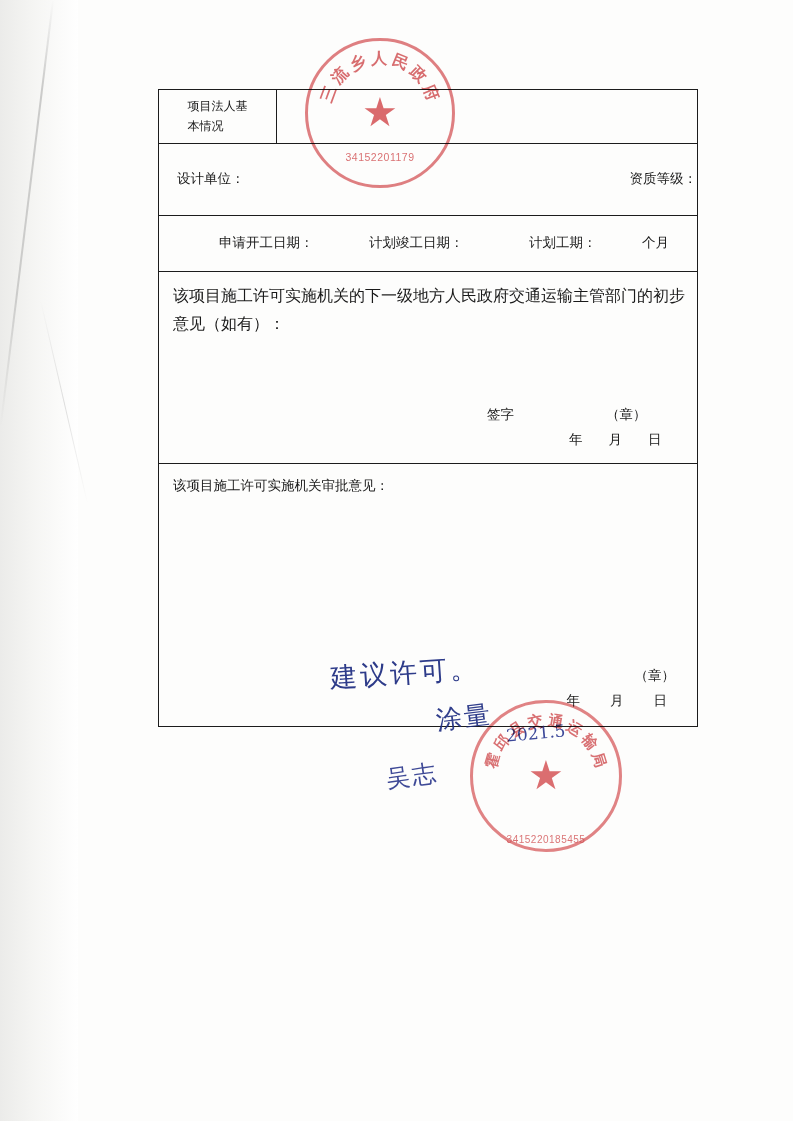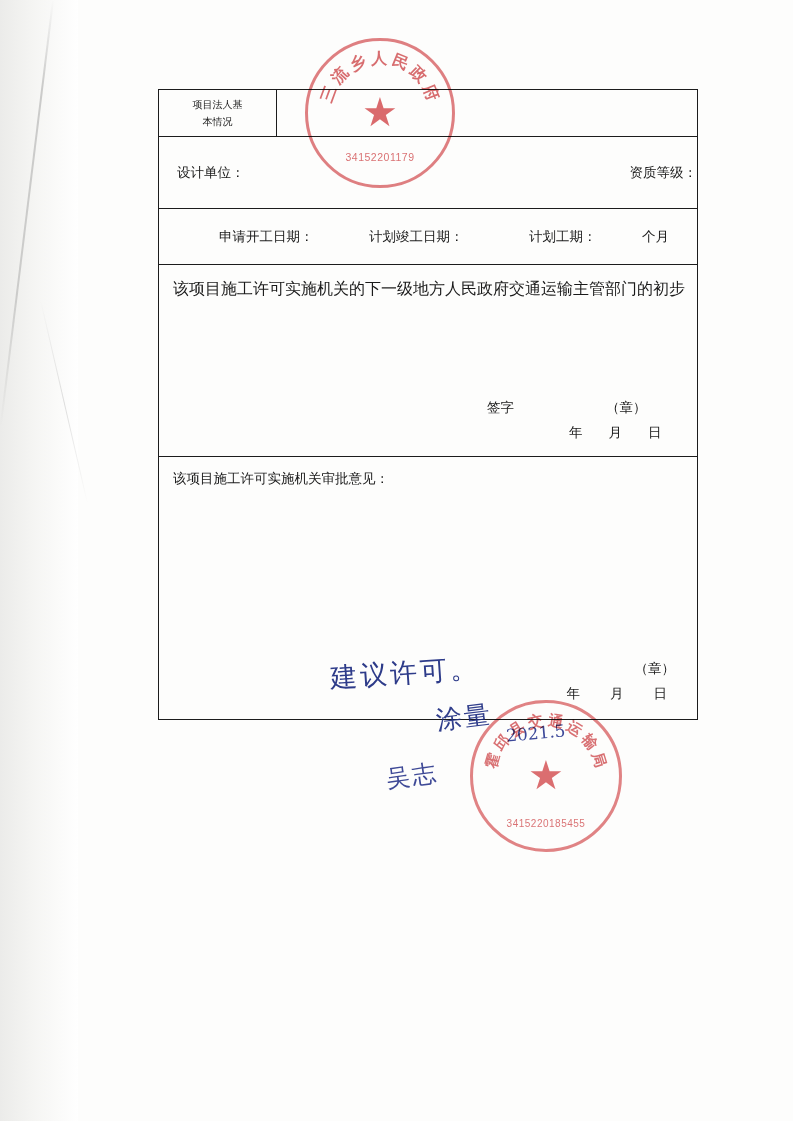--- a/index.html
+++ b/index.html
@@ -68,22 +68,21 @@
     font-size: 13.5px;
     line-height: 1.5;
     position: relative;
   }
   .cell-label-left {
     width: 118px;
     border-right: 1.6px solid #1c1c1c;
     display: flex;
     align-items: center;
     justify-content: center;
-    text-align: center;
-    font-size: 10px;
+    font-size: 12px;
     line-height: 1.7;
   }
   .cell-grow { flex: 1; }
 
   .subrow {
     display: flex;
     align-items: center;
     box-sizing: border-box;
   }
   .subrow.top {
@@ -244,21 +243,21 @@
     position: absolute;
     left: 0;
     right: 0;
     bottom: 22px;
     text-align: center;
     font-size: 10.5px;
     color: rgba(198, 32, 36, .78);
     font-family: "Liberation Sans", sans-serif;
     letter-spacing: .5px;
   }
-  .seal-bottom .seal-code { bottom: 20px; font-size: 10px; }
+  .seal-bottom .seal-code { bottom: 4px; font-size: 10px; }
 </style>
 </head>
 <body>
 
 <div class="page-scan"></div>
 <div class="scan-shadow-left"></div>
 <div class="scan-crease"></div>
 <div class="scan-crease2"></div>
 
 <div class="form-table">
@@ -284,20 +283,21 @@
     <div class="d3">
       <span class="line-item">计划工期：</span>
       <span class="line-item unit">个月</span>
     </div>
   </div>
 
   <div class="row row-opinion">
     <div class="cell cell-grow" style="padding:0;">
       <div class="opinion-text">
         <div>该项目施工许可实施机关的下一级地方人民政府交通运输主管部门的初步</div>
+        <div>意见（如有）：</div>
       </div>
       <div class="sign-block">
         <div class="sign-line-1">
           <span class="sg">签字</span>
           <span class="zh">（章）</span>
         </div>
         <div class="sign-line-2">
           <span>年</span>
           <span>月</span>
           <span>日</span>

